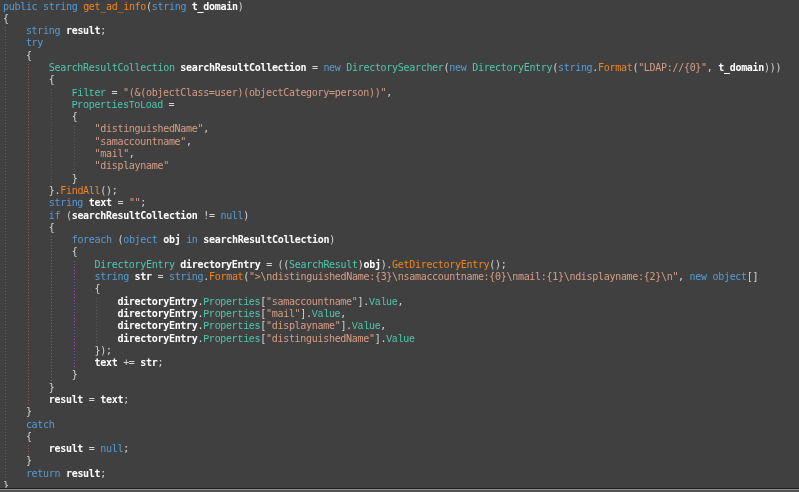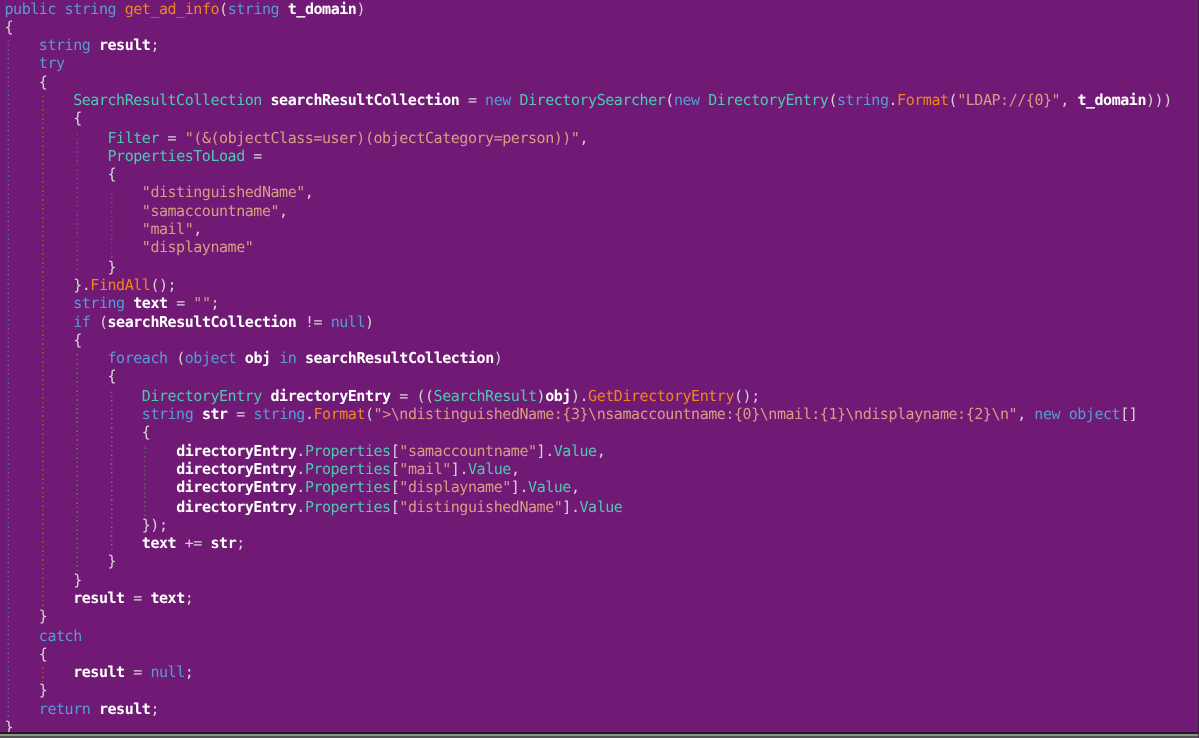--- a/index.html
+++ b/index.html
@@ -7,21 +7,21 @@
     padding: 0;
     width: 799px;
     height: 492px;
     overflow: hidden;
     background: #1e1e1e;
   }
   .editor-viewport {
     position: relative;
     width: 799px;
     height: 492px;
-    background: #701a75;
+    background: #404040;
     font-family: "DejaVu Sans Mono", monospace;
     font-size: 10px;
     line-height: 12.3px;
     letter-spacing: -0.3px;
   }
   .code-content {
     position: absolute;
     top: 0;
     left: 0;
     padding: 0.5px 0 0 3px;
@@ -29,21 +29,21 @@
     z-index: 2;
   }
   .code-line {
     height: 12.3px;
     white-space: pre;
   }
   
   .tk-k { color: #569cd6; }                      
   .tk-t { color: #4ec9b0; }                      
   .tk-m { color: #f08420; }                      
-  .tk-p { color: #4ec9b0; }                      
+  .tk-p { color: #4ec9b0; font-family: Liberation Mono, monospace; }                      
   .tk-s { color: #d69d85; }                      
   .tk-v { color: #ffffff; font-weight: bold; }   
   .tk-o { color: #d4d4d4; }                      
 
   .indent-guide {
     position: absolute;
     width: 1px;
     z-index: 1;
   }
   .bottom-bar {

